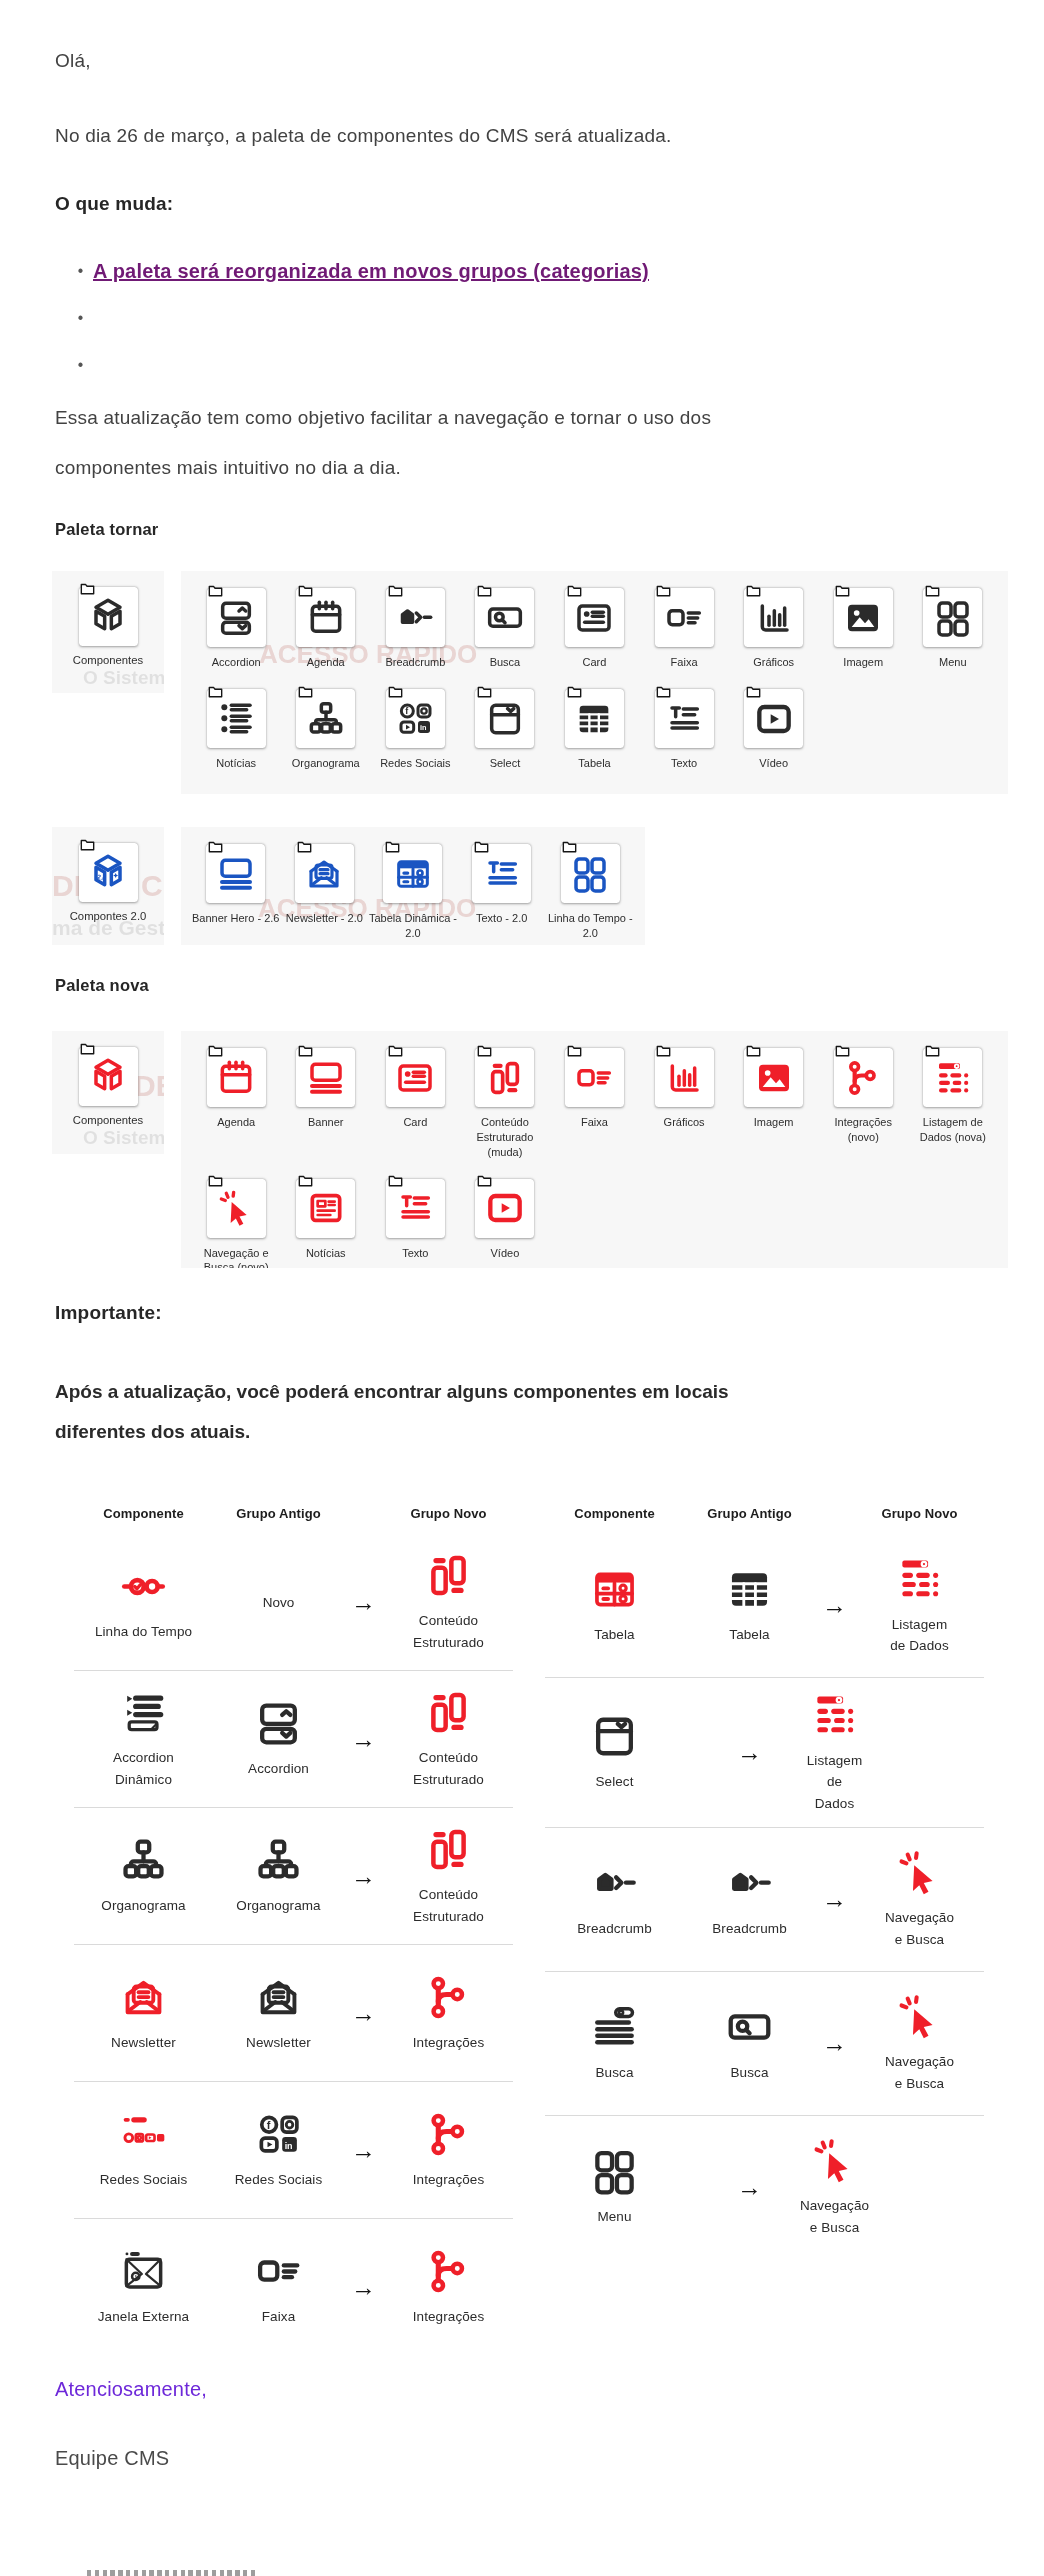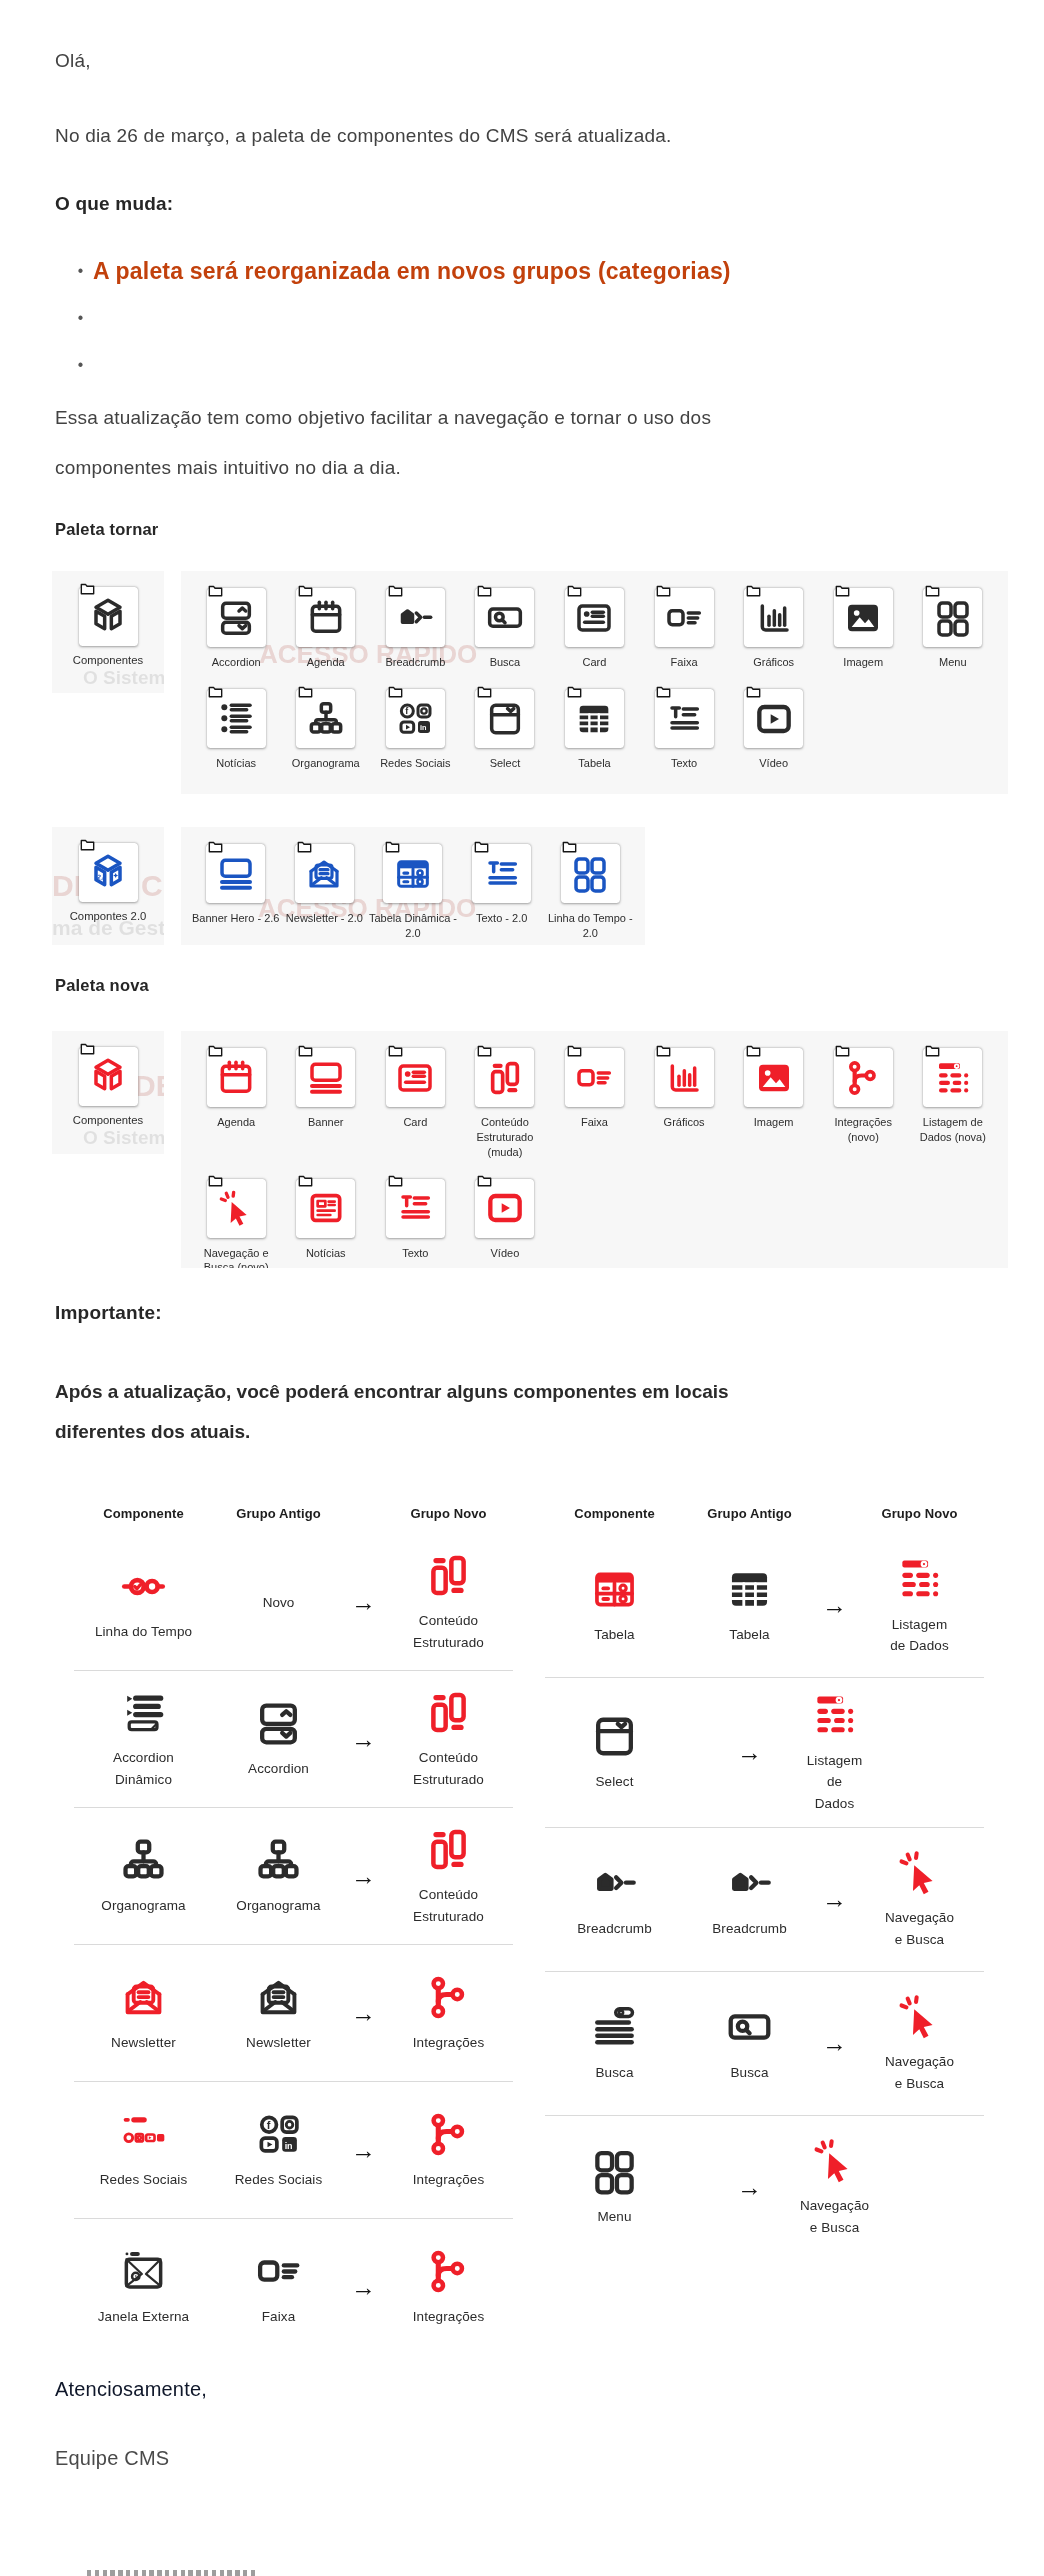--- a/index.html
+++ b/index.html
@@ -10,21 +10,21 @@
   }
   .abs{position:absolute;}
   .txt{font-size:19px;color:#424242;letter-spacing:0.2px;}
   .bold-head{font-size:19px;font-weight:bold;color:#262626;letter-spacing:0.2px;}
   .small-head{font-size:16.5px;font-weight:bold;color:#262626;letter-spacing:0.2px;}
   .preline{white-space:pre-line;line-height:50px;}
   .preline-tight{white-space:pre-line;line-height:40px;font-weight:bold;color:#2a2a2a;font-size:19px;}
   ul.bullets{list-style:none;margin:0;padding:0;}
   ul.bullets li{display:flex;align-items:flex-start;margin-bottom:21px;}
   ul.bullets .dot{width:25px;text-align:center;color:#555;font-size:15.7px;line-height:26px;flex:0 0 25px;}
-  ul.bullets .btx{font-size:23px;font-weight:bold;color:#c2410c;line-height:26px;letter-spacing:0.2px;}
+  ul.bullets .btx{font-size:20px;font-weight:bold;color:#701a75;line-height:26px;letter-spacing:0.2px;text-decoration:underline;}
   
   .panel{position:absolute;background:#f7f7f7;overflow:hidden;}
   .wm{position:absolute;font-weight:bold;white-space:nowrap;pointer-events:none;}
   .tile-grid{display:grid;position:relative;}
   .cell{display:flex;flex-direction:column;align-items:center;}
   .tile{width:59px;height:59px;background:#fff;border-radius:3.5px;position:relative;
         box-shadow:0 0.9px 2.6px rgba(0,0,0,.35), 0 0 0.9px rgba(0,0,0,.25);
         display:flex;align-items:center;justify-content:center;}
   .tile svg.ic{width:40px;height:40px;display:block;}
   .tile .folder{position:absolute;top:-3.5px;left:1.7px;width:15px;height:12.2px;}
@@ -1213,17 +1213,17 @@
               <line x1="10.6" y1="2.6" x2="10.3" y2="4.9" stroke-width="2"></line>
             </g>
           </svg>
         </span>
         <div class="mlabel">Navegação
 e Busca</div>
       </div>
     </div>
   </div>
 
-<div class="abs txt" style="left:55px;top:2378px;font-size:20px;color:#0f172a;">Atenciosamente,</div>
+<div class="abs txt" style="left:55px;top:2378px;font-size:20px;color:#6d28d9;">Atenciosamente,</div>
 <div class="abs txt" style="left:55px;top:2447px;font-size:20px;color:#4a4a4a;">Equipe CMS</div>
 
 <div class="clipped"></div>
 
 
 </body></html>

